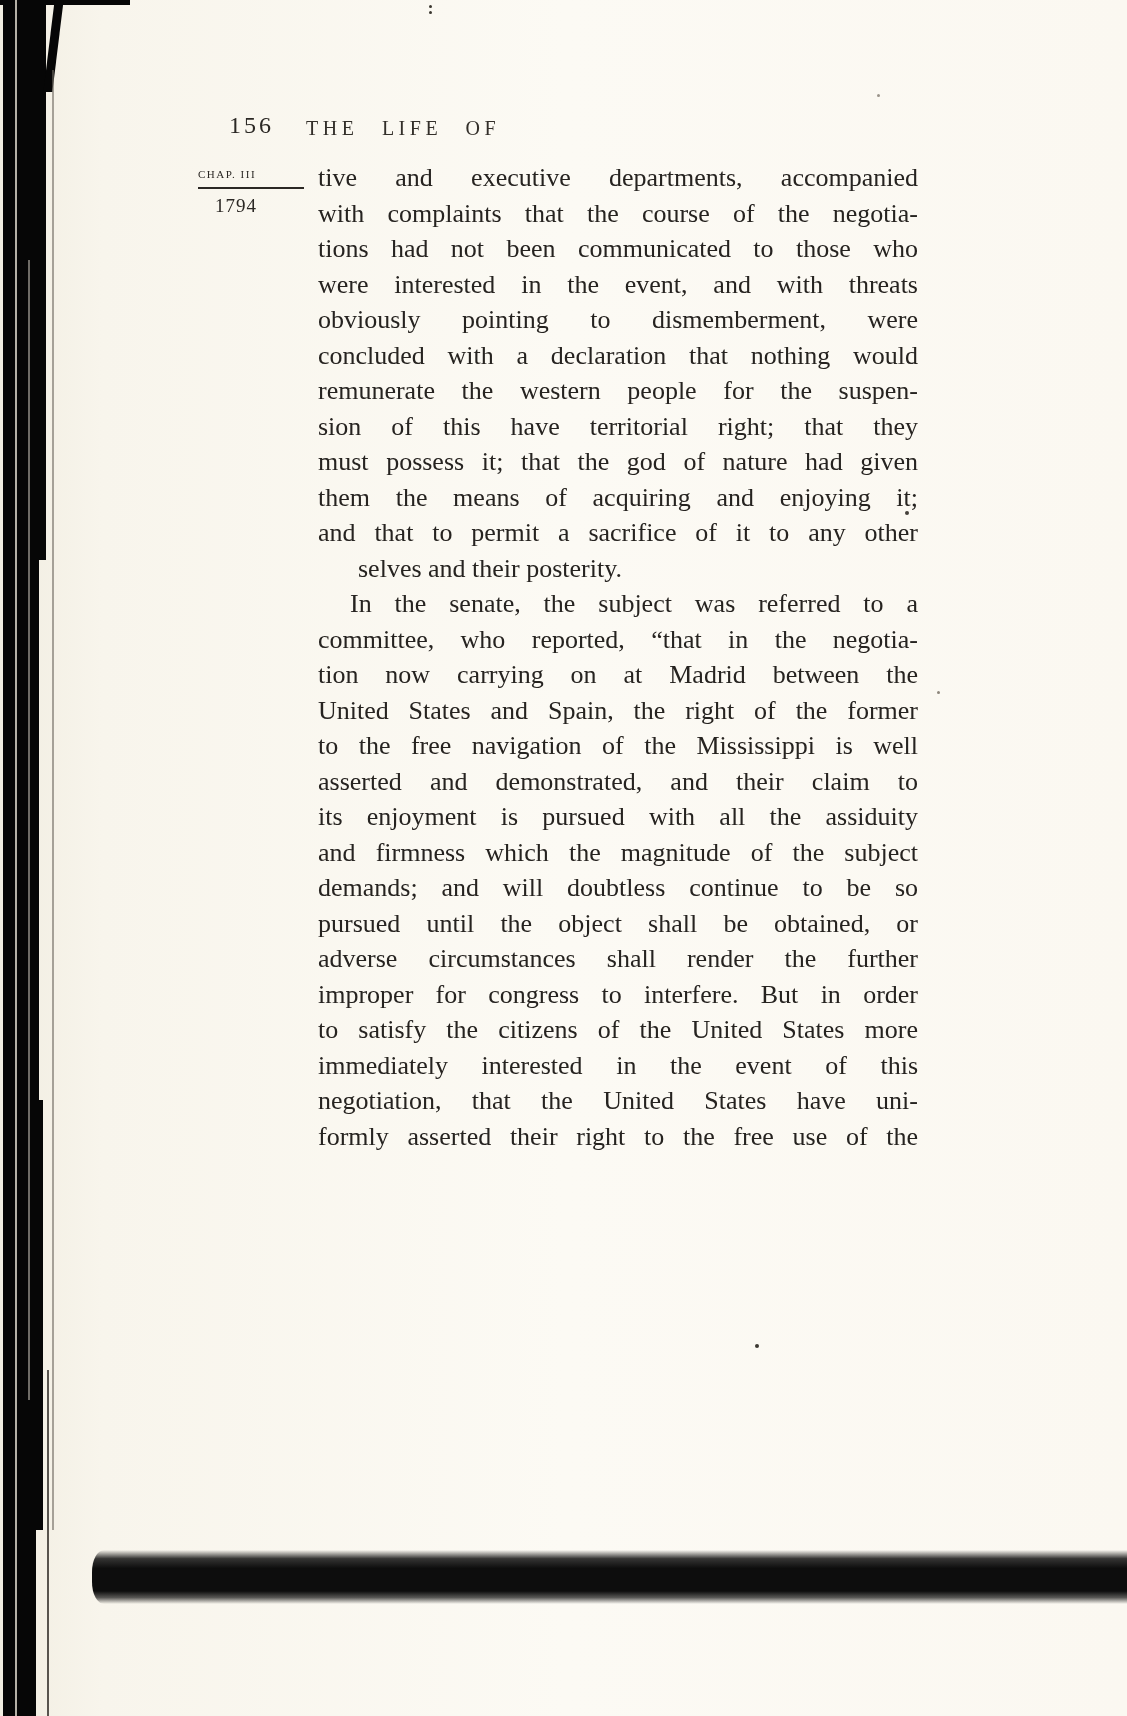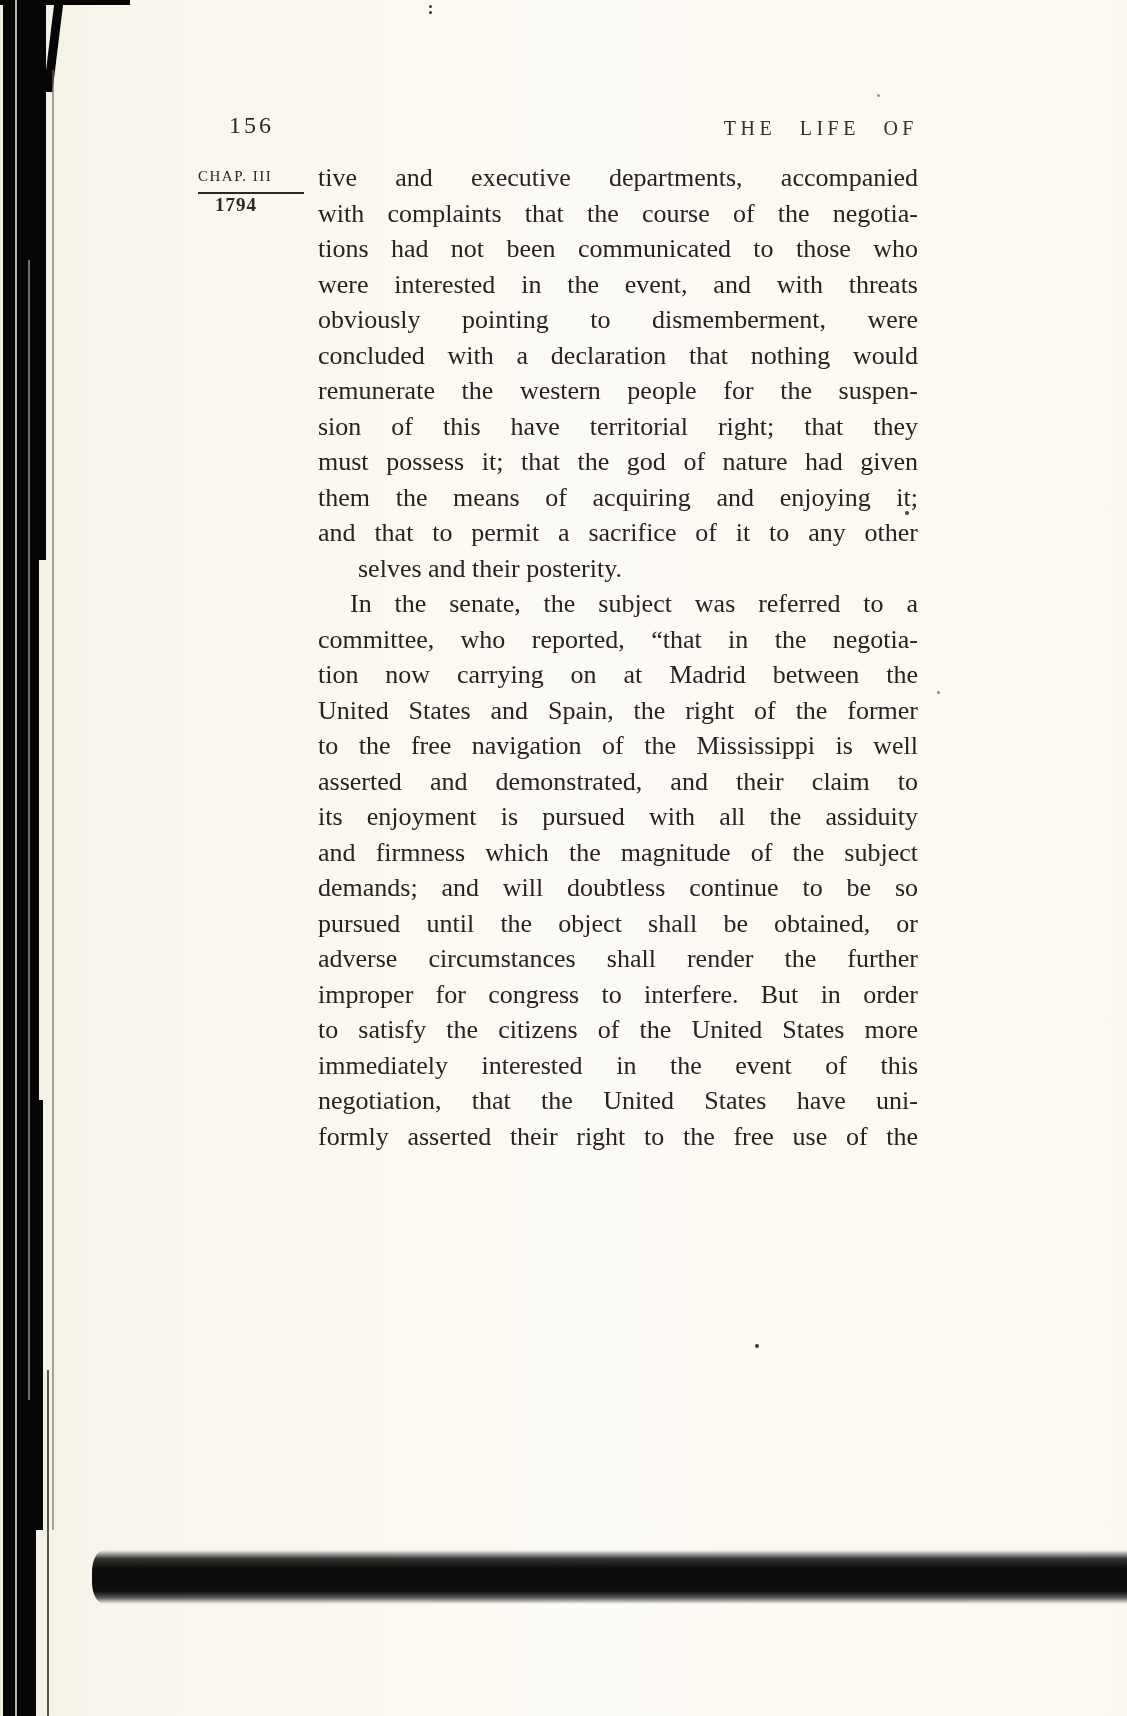--- a/index.html
+++ b/index.html
@@ -18,28 +18,28 @@
   .b-seg   { position: absolute; background: #060606; }
   .b-streak{ position: absolute; width: 2px; background: #efe9dc; }
   .b-hair  { position: absolute; width: 2px; background: #6f6a63; }
   .b-skew  { position: absolute; left: 49px; top: 0; width: 9px; height: 92px; background: #060606; transform: skewX(-7deg); }
 
   .pagenum {
     position: absolute; left: 192px; top: 112px;
     font-size: 24px; letter-spacing: 3px; color: #2b2824; margin-left: 37px;
   }
   .running {
-    position: absolute; left: 318px; top: 117px; width: 600px;
-    text-align: right; font-size: 20px; letter-spacing: 4.5px;
+    position: absolute; left: 306px; top: 117px; width: 600px;
+    text-align: left; font-size: 20px; letter-spacing: 4.5px;
     word-spacing: 14px; color: #332f2a;
   }
   .marginnote { position: absolute; left: 198px; top: 168px; width: 108px; color: #2b2824; }
-  .chap { font-size: 15px; letter-spacing: 1.5px; }
+  .chap { font-size: 11px; letter-spacing: 1.5px; }
   .rule { margin-top: 7px; width: 106px; height: 2px; background: #2b2824; }
-  .year { padding-left: 17px; font-size: 19px; letter-spacing: 1px; font-weight: bold; }
+  .year { margin-top: 6px; padding-left: 17px; font-size: 19px; letter-spacing: 1px; }
 
   .body-text {
     position: absolute; left: 318px; top: 160px; width: 600px;
     font-size: 26px; color: #262320;
   }
   .line {
     height: 35.5px; line-height: 35.5px;
     text-align: justify; text-align-last: justify;
   }
   .line.short  { text-align-last: left; margin-left: 40px; }

